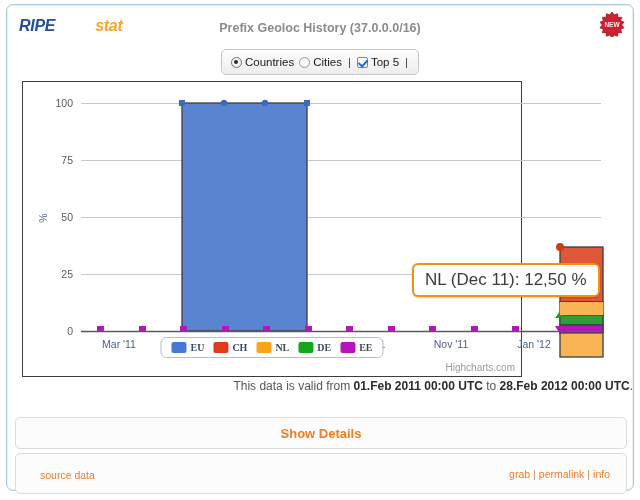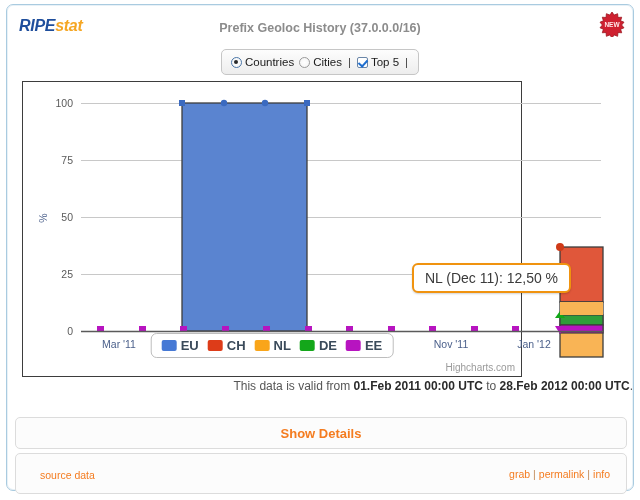--- a/index.html
+++ b/index.html
@@ -29,21 +29,21 @@
   }
   #logo {
     position: absolute;
     left: 12px; top: 12px;
     font-size: 16px;
     font-weight: bold;
     font-style: italic;
     letter-spacing: -0.3px;
   }
   #logo .ripe { color: #1f4e9c; text-align: center; }
-  #logo .stat { color: #f5a623; }
+  #logo .stat { color: #f5a623; margin-left: 40px; }
 
   #page-title {
     position: absolute;
     left: 0; top: 16px;
     width: 100%;
     text-align: center;
     font-size: 12.5px;
     font-weight: bold;
     color: #8c8c8c;
   }
@@ -144,21 +144,21 @@
   }
 
   
   #chart-tooltip {
     position: absolute;
     left: 389px; top: 181px;
     padding: 5px 11px;
     border: 2px solid #f0930f;
     border-radius: 6px;
     background: #ffffff;
-    font-size: 14px;
+    font-size: 17px;
     color: #3b3b3b;
     white-space: nowrap;
     box-shadow: 0 1px 2px rgba(0,0,0,0.18);
   }
 
   
   #legend {
     position: absolute;
     left: 50%;
     transform: translateX(-50%);
@@ -171,23 +171,24 @@
     border-radius: 6px;
     background: #ffffff;
   }
   .legend-item { display: flex; align-items: center; gap: 4px; }
   .legend-swatch {
     width: 15px; height: 11px;
     border-radius: 2px;
     flex: none;
   }
   .legend-label {
-    font-size: 13px;
+    font-size: 10px;
     font-weight: bold;
     color: #3a4a5a;
+    font-family: Liberation Serif, serif;
   }
 
   
   #validity {
     position: absolute;
     left: 0; top: 374px;
     width: 100%;
     text-align: right;
     font-size: 12px;
     color: #565656;

